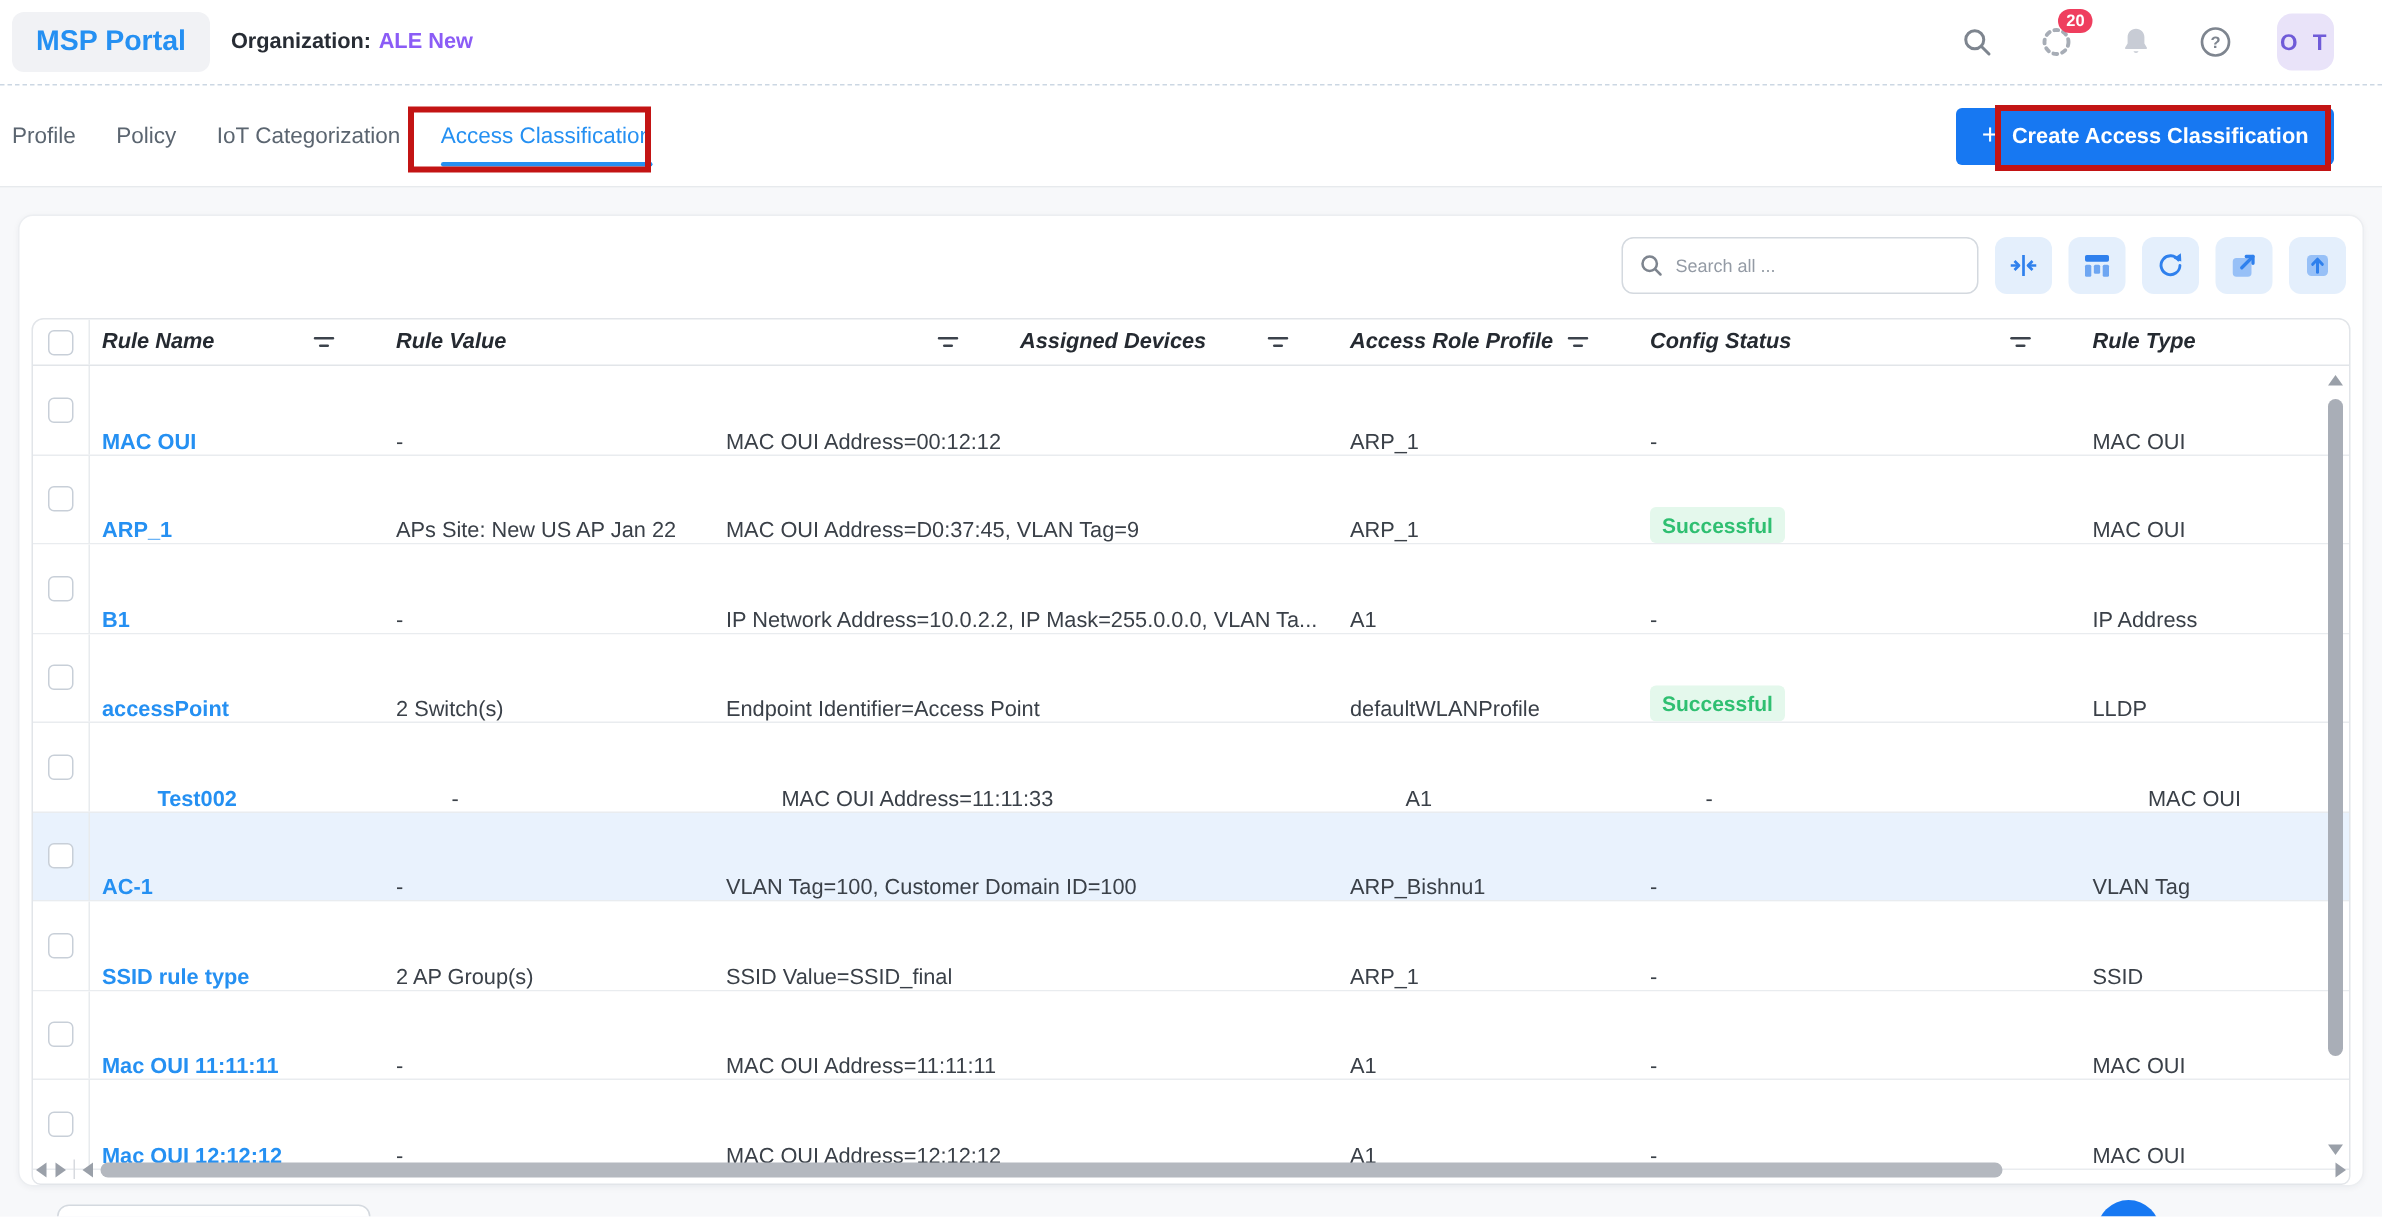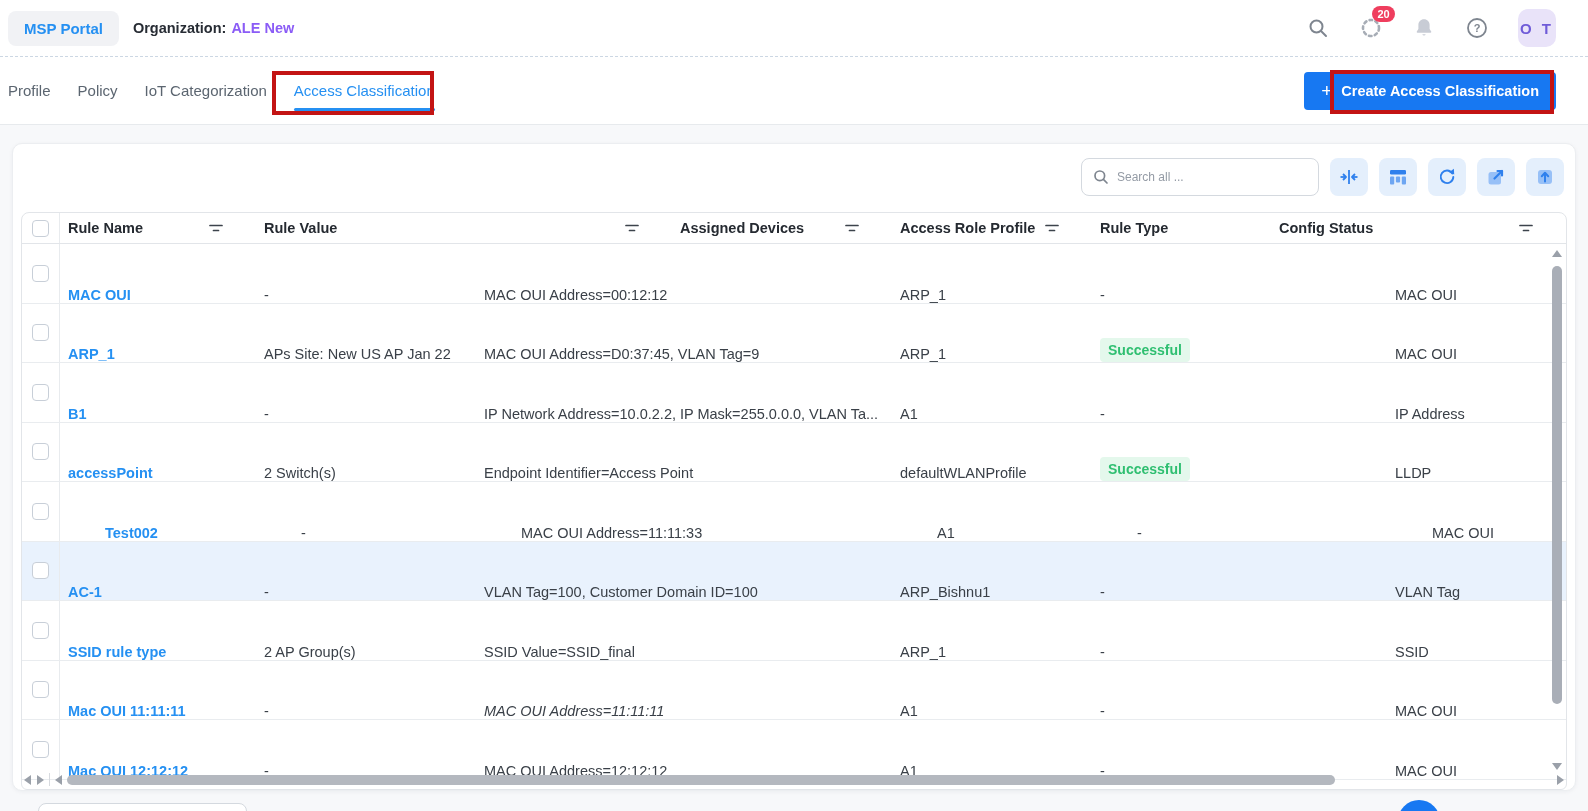--- a/index.html
+++ b/index.html
@@ -3,21 +3,21 @@
 <meta charset="utf-8">
 <style>
   * { margin:0; padding:0; box-sizing:border-box; }
   body { font-family:"Liberation Sans", sans-serif; background:#f7f8fa; }
   .screen { position:relative; width:1588px; height:811px; background:#f7f8fa; overflow:hidden; }
 
   
   .topbar { position:absolute; top:0; left:0; right:0; height:56px; background:#fff;
             display:flex; align-items:center; padding:0 32px 0 8px; }
   .topbar-left { display:flex; align-items:center; gap:14px; }
-  .portal-badge { background:#f1f2f5; color:#2590f2; font-weight:700; font-size:15px;
+  .portal-badge { background:#f1f2f5; color:#2590f2; font-weight:700; font-size:19px;
                   padding:9px 16px; border-radius:8px; cursor:pointer; }
   .org-label { font-weight:700; color:#272c34; font-size:14.5px; }
   .org-value { color:#8b5cf6; font-weight:700; font-size:14.5px; margin-left:5px; cursor:pointer; }
   .topbar-right { margin-left:auto; display:flex; align-items:center; gap:29px; }
   .icon-btn { position:relative; width:24px; height:24px; display:flex; align-items:center;
               justify-content:center; cursor:pointer; }
   .notif-badge { position:absolute; top:-10px; left:13px; background:#ef3e5e; color:#fff;
                  font-size:11px; font-weight:700; padding:2.5px 5.5px; border-radius:9px; line-height:1; }
   .avatar { width:38px; height:38px; border-radius:10px; background:#e9e3f9; color:#6f5bd8;
             font-weight:700; font-size:15px; display:flex; align-items:center; justify-content:center;
@@ -49,21 +49,21 @@
                 display:flex; align-items:center; padding:0 11px; gap:8px; background:#fff; }
   .search-box input { border:none; outline:none; flex:1; font-size:12px; color:#333;
                       font-family:inherit; background:transparent; min-width:0; }
   .search-box input::placeholder { color:#949ba5; }
   .tool-btn { width:38px; height:38px; margin-left:11px; border-radius:8px; background:#e4effc;
               border:none; display:flex; align-items:center; justify-content:center; cursor:pointer; }
 
   
   .table { position:absolute; left:8px; right:8px; top:68px; bottom:0; border:1px solid #e2e5e9;
            border-radius:8px 8px 6px 6px; overflow:hidden; background:#fff; }
-  .thead { display:flex; align-items:stretch; height:31px; border-bottom:1px solid #e2e5e9; }
+  .thead { display:flex; align-items:stretch; height:31px; border-bottom:1px solid #e2e5e9;font-style:italic; }
   .cb-col { width:38px; flex:none; display:flex; align-items:center; justify-content:center;
             border-right:1px solid #e8ebee; }
   .checkbox { width:17px; height:17px; border:1.5px solid #c8cfd8; border-radius:4px;
               background:#fff; cursor:pointer; flex:none; }
   .col { display:flex; align-items:center; padding-left:8px; flex:none; min-width:0; }
   .col .label { font-weight:700; font-size:14.5px; color:#252a31; white-space:nowrap; }
   .filter-ic { margin-left:auto; margin-right:33px; cursor:pointer; flex:none; display:flex; }
   .row { display:flex; align-items:stretch; height:59.5px; border-bottom:1px solid #e9ecef;
          font-size:14.5px; color:#3a4048; background:#fff; }
   .row.hl { background:#e9f2fd; }
@@ -246,33 +246,33 @@
   </div>
           <div class="col" style="width: 200px;">
     <span class="label">Access Role Profile</span>
     <span class="filter-ic">
       <svg width="14" height="9" viewBox="0 0 14 9">
                 <line x1="1" y1="1.5" x2="13" y2="1.5" stroke="#3c434c" stroke-width="1.7" stroke-linecap="round"></line>
                 <line x1="4.5" y1="6.5" x2="9.5" y2="6.5" stroke="#3c434c" stroke-width="1.7" stroke-linecap="round"></line>
               </svg>
     </span>
   </div>
-          <div class="col" style="flex: 1 1 0%;">
-    <span class="label">Rule Type</span>
-
-  </div>
           <div class="col" style="width: 295px;">
     <span class="label">Config Status</span>
     <span class="filter-ic">
       <svg width="14" height="9" viewBox="0 0 14 9">
                 <line x1="1" y1="1.5" x2="13" y2="1.5" stroke="#3c434c" stroke-width="1.7" stroke-linecap="round"></line>
                 <line x1="4.5" y1="6.5" x2="9.5" y2="6.5" stroke="#3c434c" stroke-width="1.7" stroke-linecap="round"></line>
               </svg>
     </span>
   </div>
+          <div class="col" style="flex: 1 1 0%;">
+    <span class="label">Rule Type</span>
+
+  </div>
         </div>
       <div class="tbody">
           <div class="row">
     <div class="cb-col">
       <div class="checkbox"></div>
     </div>
   <div class="cell" style="width: 196px;">
               <span class="name-link">MAC OUI</span>
             </div>
             <div class="cell" style="width: 220px;">-</div>
@@ -364,21 +364,21 @@
             <div class="cell" style="flex: 1 1 0%;">SSID</div>
           </div>
           <div class="row">
     <div class="cb-col">
       <div class="checkbox"></div>
     </div>
   <div class="cell" style="width: 196px;">
               <span class="name-link">Mac OUI 11:11:11</span>
             </div>
             <div class="cell" style="width: 220px;">-</div>
-            <div class="cell" style="width: 416px; font-style: italic;">MAC OUI Address=11:11:11</div>
+            <div class="cell" style="width: 416px;">MAC OUI Address=11:11:11</div>
             <div class="cell" style="width: 200px;">A1</div>
             <div class="cell" style="width: 295px;">-</div>
             <div class="cell" style="flex: 1 1 0%;">MAC OUI</div>
           </div>
           <div class="row">
     <div class="cb-col">
       <div class="checkbox"></div>
     </div>
   <div class="cell" style="width: 196px;">
               <span class="name-link">Mac OUI 12:12:12</span>

